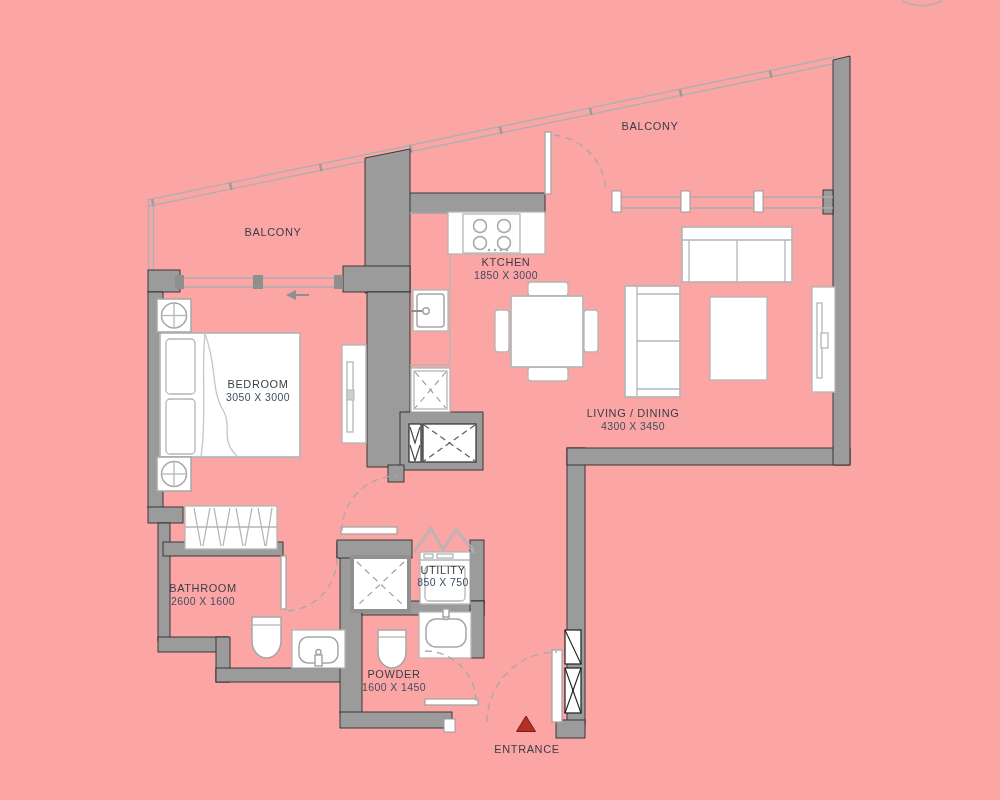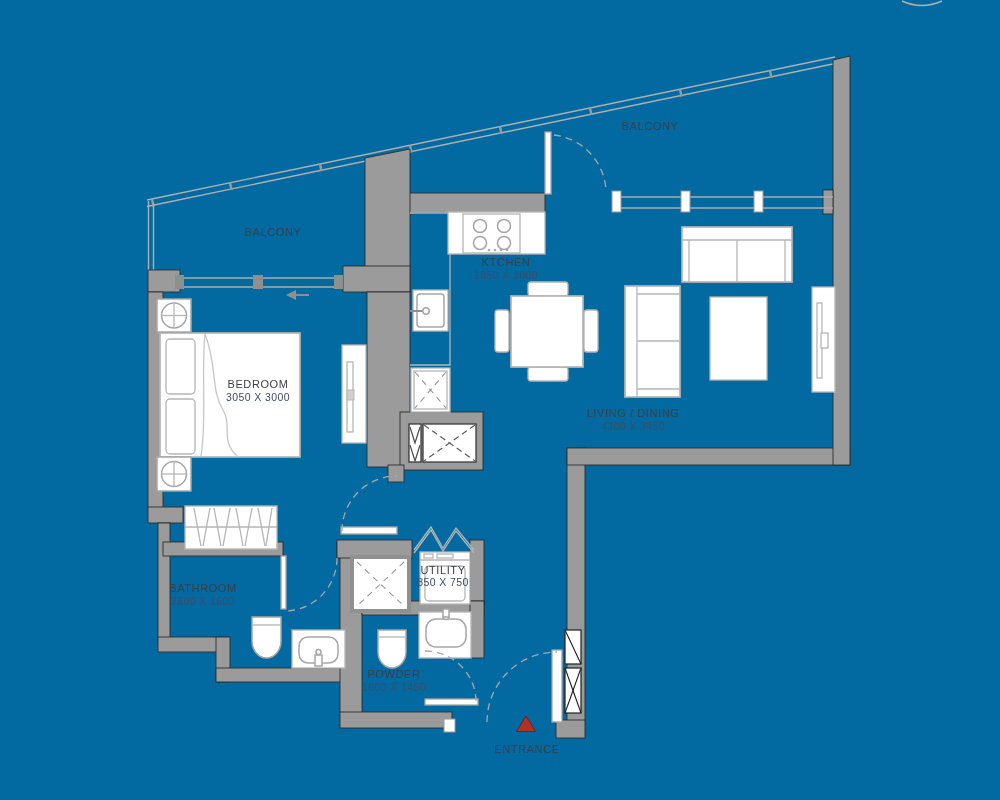--- a/index.html
+++ b/index.html
@@ -1,16 +1,16 @@
 <!DOCTYPE html>
 <html><head>
 <meta charset="utf-8">
 <style>
   html,body { margin:0; padding:0; background:#ffffff; }
-  #plan-wrap { position:relative; width:1000px; height:800px; background:#0369a1; overflow:hidden; }
+  #plan-wrap { position:relative; width:1000px; height:800px; background:#fca5a5; overflow:hidden; }
   svg { display:block; }
 
   .wall        { fill:#9b9b9b; stroke:#2e2e2e; stroke-width:0.9; }
   .rail        { stroke:#b0b0b0; stroke-width:1.4; fill:none; }
   .rail-tick   { stroke:#9a9a9a; stroke-width:2.4; }
   .win-line    { stroke:#adadad; stroke-width:1.5; }
   .mullion     { fill:#ffffff; stroke:#9a9a9a; stroke-width:1; }
   .mullion-dk  { fill:#8f8f8f; }
   .furn        { fill:#ffffff; stroke:#b5b5b5; stroke-width:1.7; }
   .furn2       { fill:#ffffff; stroke:#b5b5b5; stroke-width:1.3; }

